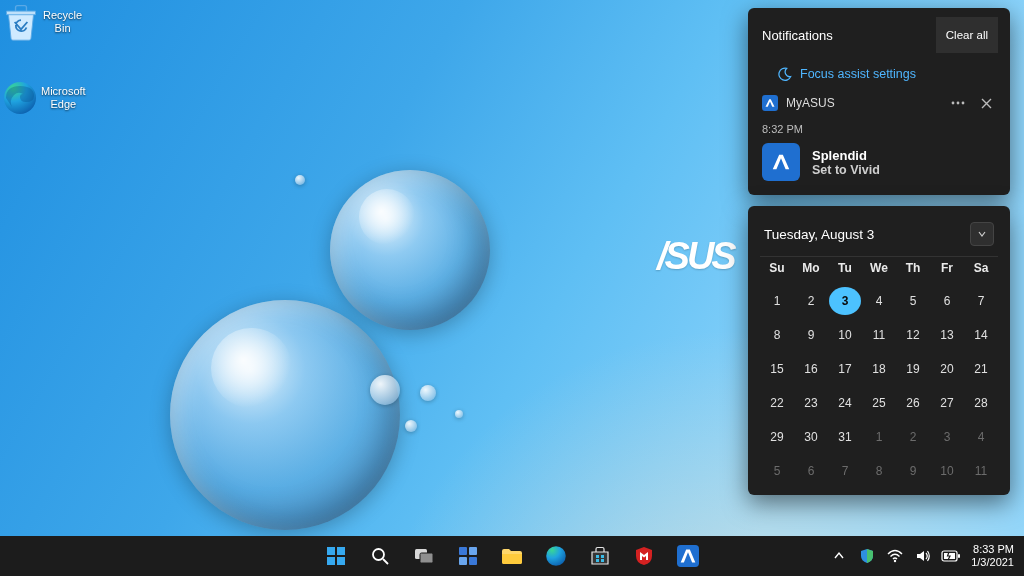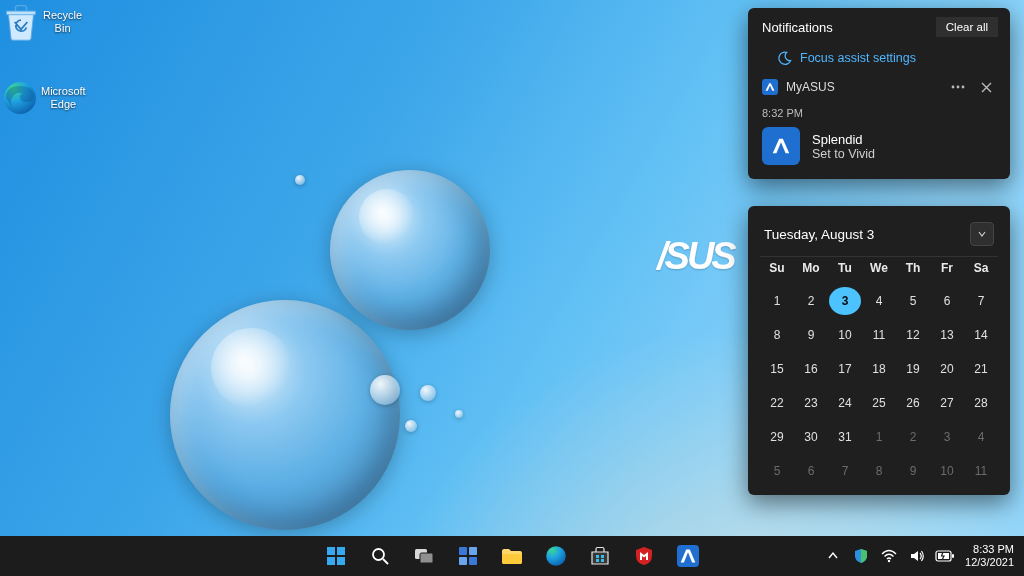--- a/index.html
+++ b/index.html
@@ -60,40 +60,40 @@
     background:#1f1f1f; color:#fff; border-radius:6px;
     box-shadow:0 8px 24px rgba(0,0,0,0.5);
   }
   .notif-panel { top:8px; padding:0 0 12px 0; }
   .notif-header {
     display:flex; align-items:center; justify-content:space-between;
     padding:9px 12px 8px 14px; font-size:13px;
   }
   .clear-all {
     background:#2f2f2f; border:none; color:#fff; font-size:11.5px;
-    padding:4px 10px; border-radius:0; cursor:pointer;text-align:right;
+    padding:12px 10px; border-radius:0; cursor:pointer;text-align:right;
   }
   .focus-row {
     display:flex; align-items:center; gap:8px; padding:6px 14px 10px 14px;
     color:#4fb6ff; font-size:12.5px; cursor:pointer;margin-left:16px;
   }
   .moon-icon { width:14px; height:14px; }
   .notif-card {
     margin:0 12px; background:transparent;
   }
   .notif-card-head {
     display:flex; align-items:center; gap:8px; font-size:12px; color:#ddd;
     padding:4px 2px 6px 2px;
   }
   .notif-head-spacer { flex:1; }
   .notif-card-head .small-ic { width:16px; height:16px; border-radius:3px; background:#1f6fd0; display:flex; align-items:center; justify-content:center; }
   .dots-btn, .x-btn { color:#bbb; background:none; border:none; cursor:pointer; font-size:14px; padding:2px 4px; }
   .x-btn { font-size:13px; }
   .notif-time { font-size:11px; color:#bdbdbd; padding:6px 2px 8px 2px; }
-  .notif-body { display:flex; gap:12px; align-items:center; padding:0 2px 2px 2px; }
+  .notif-body { display:flex; gap:12px; align-items:center; padding:0 2px 2px 2px;font-weight:bold; }
   .notif-body .app-ic {
     width:38px; height:38px; border-radius:6px; background:#1f6fd0;
     display:flex; align-items:center; justify-content:center; font-weight:900;
     color:#fff; font-style:italic; font-size:18px;
   }
   .notif-body .txt .title { font-size:13px; color:#fff; }
   .notif-body .txt .sub   { font-size:12.5px; color:#cfcfcf; }
 
   
   .cal-panel { top:206px; padding:4px 12px 10px 12px; }
@@ -416,16 +416,16 @@
     <div class="tray-ic">
       <svg width="20" height="12" viewBox="0 0 20 12">
         <rect x="1" y="1" width="15" height="10" rx="2" fill="none" stroke="#fff" stroke-width="1.2"></rect>
         <rect x="3" y="3" width="11" height="6" fill="#fff"></rect>
         <rect x="17" y="4" width="2" height="4" rx="1" fill="#fff"></rect>
         <path d="M8 2 L6.5 6 L9 6 L7 10" fill="none" stroke="#1c1c1c" stroke-width="1.2"></path>
       </svg>
     </div>
     <div class="clock" style="position:relative;">
       <div>8:33 PM</div>
-      <div>12/3/2021</div>
+      <div>1/3/2021</div>
     </div>
   </div>
 </div>
 
 </body></html>

